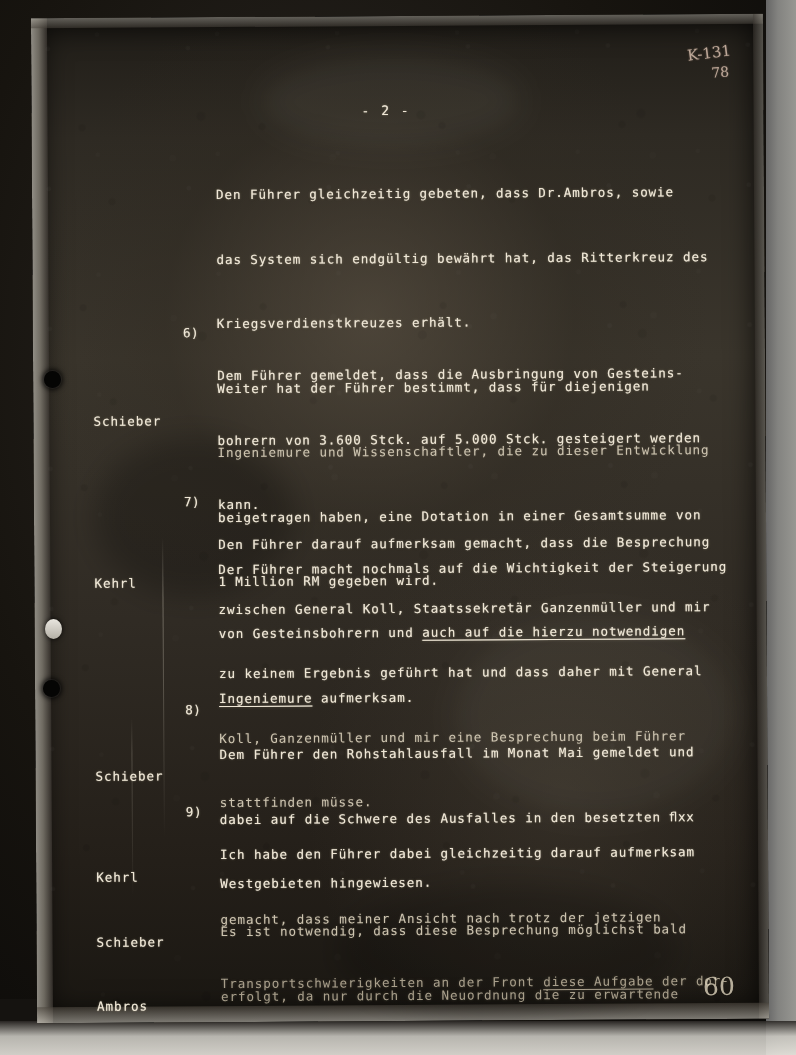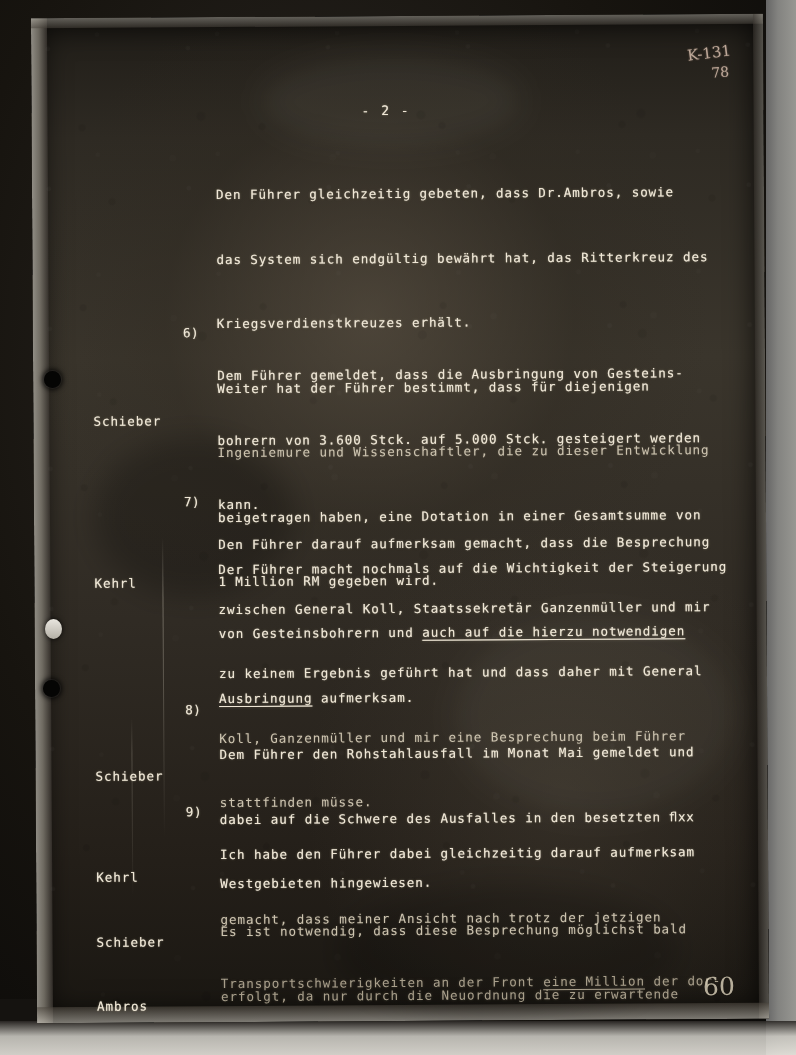--- a/index.html
+++ b/index.html
@@ -244,21 +244,21 @@
     <div class="typed numcol" style="top:305px;">6)</div>
     <div class="typed namecol" style="top:350px;">
       <div>Schieber</div>
     </div>
     <div class="typed body" style="top:305px;">
       <div>Dem Führer gemeldet, dass die Ausbringung von Gesteins-</div>
       <div>bohrern von 3.600 Stck. auf 5.000 Stck. gesteigert werden</div>
       <div>kann.</div>
       <div>Der Führer macht nochmals auf die Wichtigkeit der Steigerung</div>
       <div><span>von Gesteinsbohrern und </span><span class="u">auch auf die hierzu notwendigen</span></div>
-      <div><span class="u">Ausbringung</span><span> aufmerksam.</span></div>
+      <div><span class="u">Ingeniemure</span><span> aufmerksam.</span></div>
     </div>
 
     <div class="typed numcol" style="top:474px;">7)</div>
     <div class="typed namecol" style="top:512px;">
       <div>Kehrl</div>
     </div>
     <div class="typed body" style="top:474px;">
       <div>Den Führer darauf aufmerksam gemacht, dass die Besprechung</div>
       <div>zwischen General Koll, Staatssekretär Ganzenmüller und mir</div>
       <div>zu keinem Ergebnis geführt hat und dass daher mit General</div>
@@ -284,21 +284,21 @@
     <div class="typed namecol" style="top:806px;">
       <div>Kehrl</div>
       <div>Schieber</div>
       <div>Ambros</div>
       
       
     </div>
     <div class="typed body" style="top:784px;">
       <div>Ich habe den Führer dabei gleichzeitig darauf aufmerksam</div>
       <div class="dim">gemacht, dass meiner Ansicht nach trotz der jetzigen</div>
-      <div class="faint"><span>Transportschwierigkeiten an der Front </span><span class="u">eine Million</span><span> der dor-</span></div>
+      <div class="faint"><span>Transportschwierigkeiten an der Front </span><span class="u">diese Aufgabe</span><span> der dor-</span></div>
       
       
       
       
       
       
     </div>
 
     <div class="stampnum">60</div>
 

